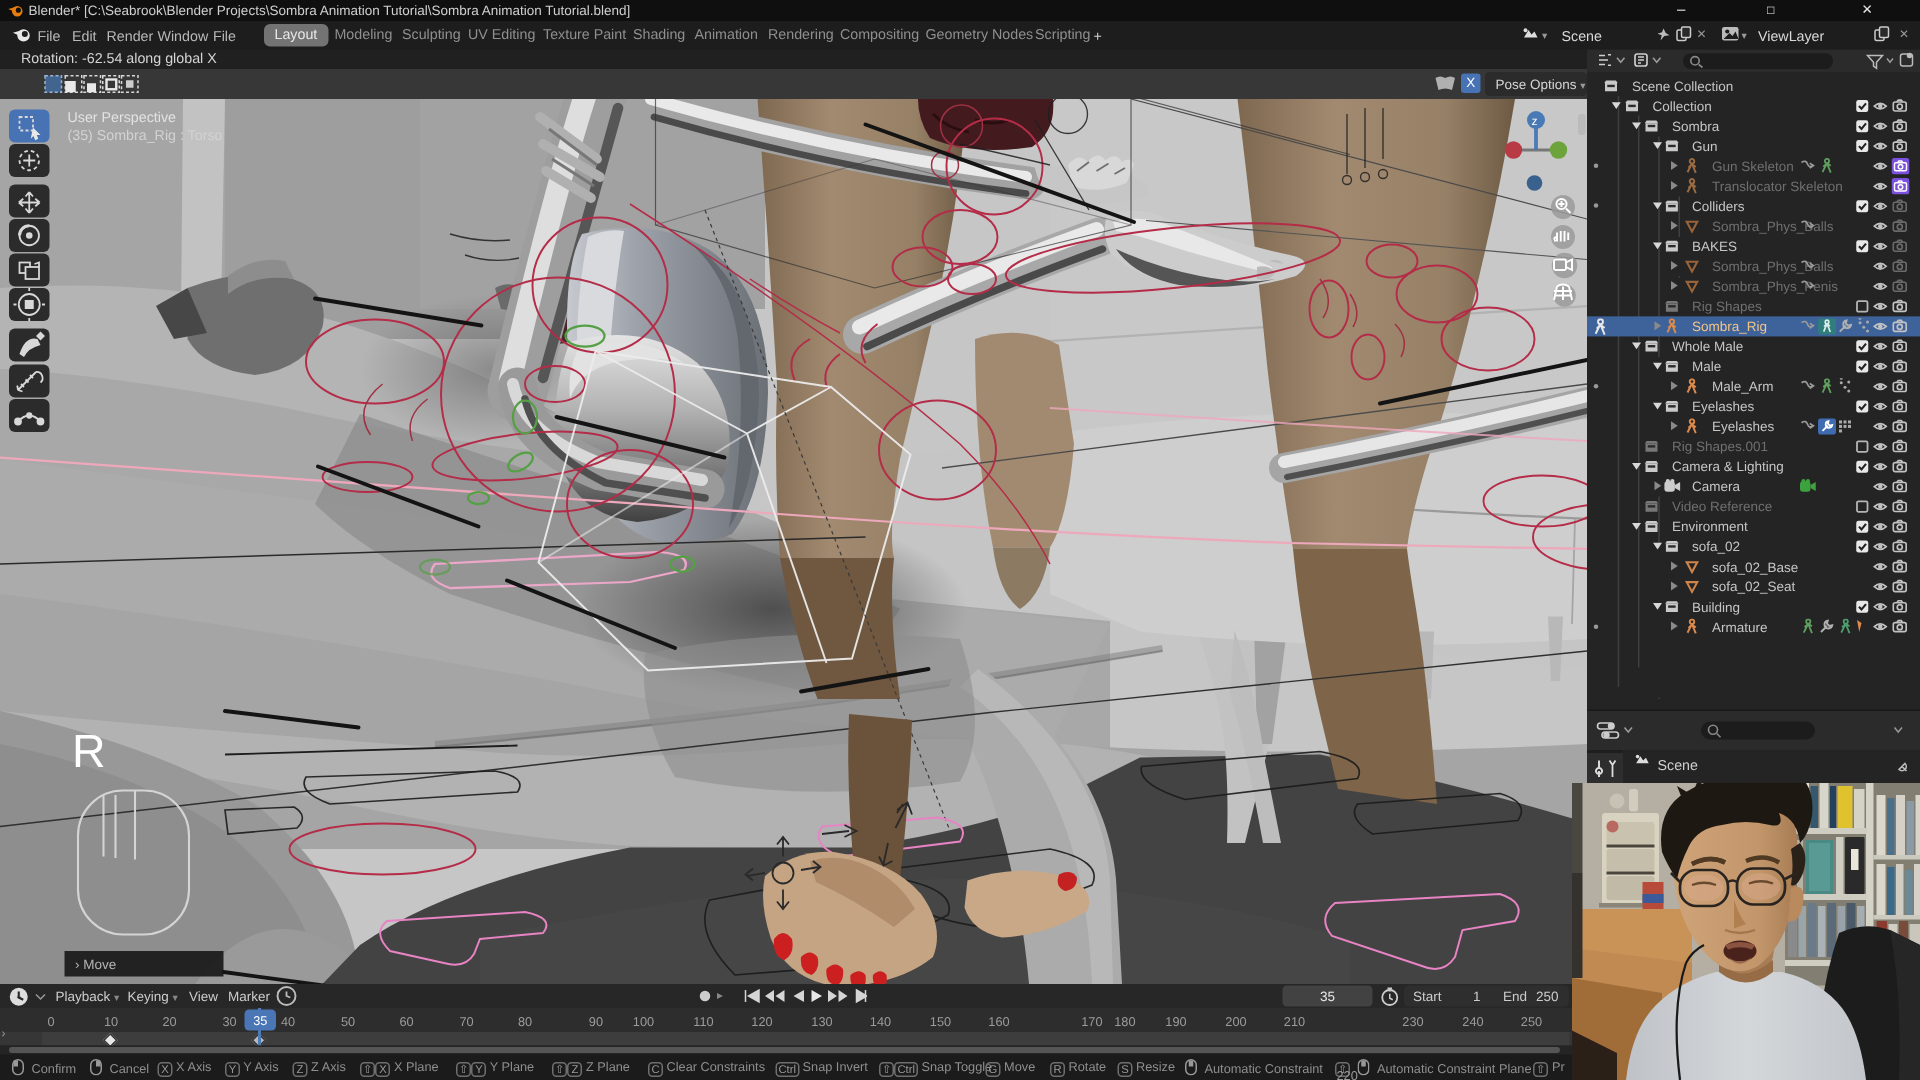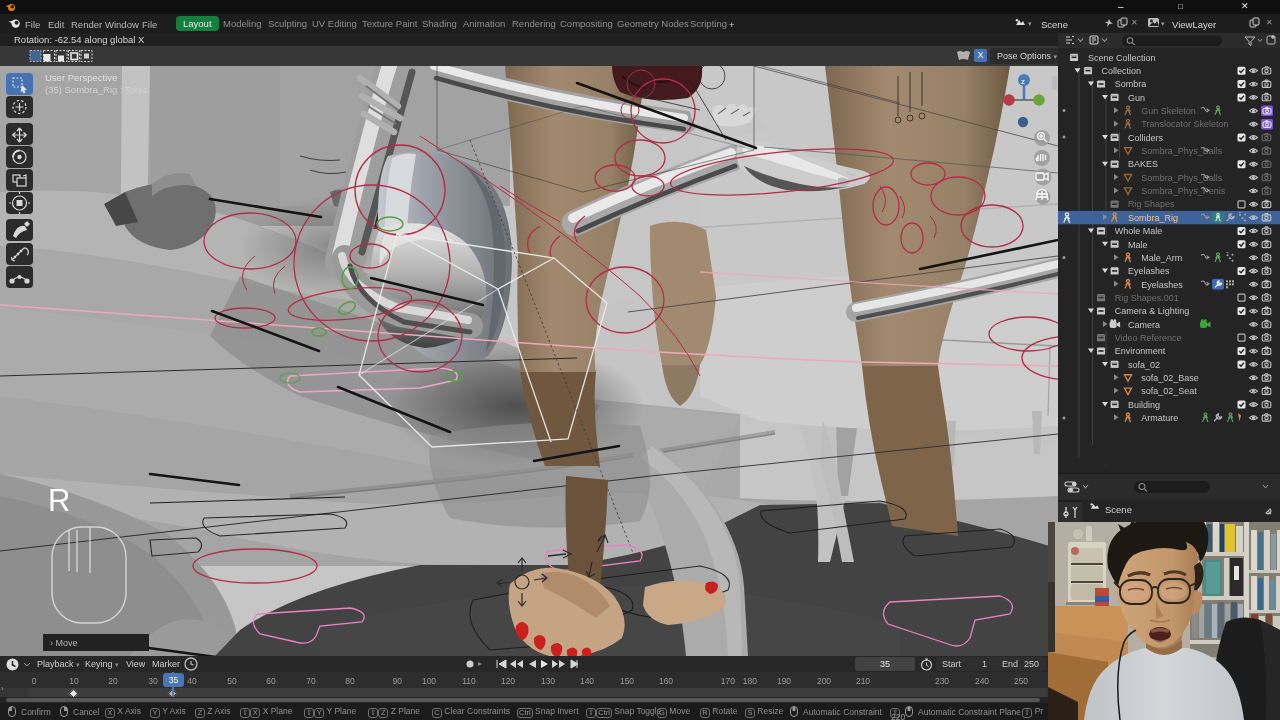--- a/index.html
+++ b/index.html
@@ -1,38 +1,39 @@
 <!DOCTYPE html>
 <html><head><meta charset="utf-8">
 <style>
 *{margin:0;padding:0;box-sizing:border-box}
 html,body{width:1280px;height:720px;overflow:hidden;background:#1d1d1d;font-family:"Liberation Sans",sans-serif}
 .abs{position:absolute}
 #titlebar{position:absolute;left:0;top:0;width:1280px;height:14px;background:#0f0f0f;color:#cfcfcf;font-size:9px}
 #menubar{position:absolute;left:0;top:14px;width:1280px;height:19px;background:#1d1d1d;color:#b8b8b8;font-size:9.5px}
 .mi{position:absolute;top:5px}
 .tab{position:absolute;top:2px;height:15px;line-height:15px;padding:0 7px;border-radius:4px;color:#8f8f8f}
-.tab.on{background:#15803d;color:#e8e8e8}
+.tab.on{background:#737373;color:#e8e8e8}
 #rotbar{position:absolute;left:0;top:33px;width:1058px;height:13px;background:#202020;color:#d4d4d4;font-size:9.5px}
 #toolstrip{position:absolute;left:0;top:46px;width:1058px;height:20px;background:#373737}
 #vp{position:absolute;left:0;top:66px;width:1058px;height:590px}
 #timeline{position:absolute;left:0;top:656px;width:1058px;height:47px;background:#242424}
 #statusbar{position:absolute;left:0;top:703px;width:1280px;height:17px;background:#1b1b1b;color:#8f8f8f;font-size:8.5px}
 #rightpanel{position:absolute;left:1058px;top:33px;width:222px;height:687px;background:#242424}
 #webcam{position:absolute;left:1048px;top:522px;width:232px;height:198px}
 .key{display:inline-block;border:1px solid #6f6f6f;border-radius:3px;color:#9a9a9a;font-size:7.5px;line-height:8px;height:10px;min-width:10px;text-align:center;padding:0 1px;vertical-align:-1px}
 </style></head>
 <body>
 
 <div id="titlebar">
  <svg class="abs" style="left:5px;top:2px" width="11" height="10" viewBox="0 0 22 20">
       <circle cx="13" cy="11" r="7" fill="#e87d0d"></circle>
       <circle cx="14.5" cy="9.5" r="3.4" fill="#0f0f0f"></circle>
       <path d="M1 8 L12 5 L8 11 Z" fill="#e87d0d"></path>
     </svg>
+ <span class="abs" style="left:19px;top:2px">Blender* [C:\Seabrook\Blender Projects\Sombra Animation Tutorial\Sombra Animation Tutorial.blend]</span>
  <span class="abs" style="left:1118px;top:1px;color:#e8e8e8;font-size:10px">–</span>
  <span class="abs" style="left:1178px;top:2px;color:#e8e8e8;font-size:8px">□</span>
  <span class="abs" style="left:1241px;top:1px;color:#e8e8e8;font-size:9px">✕</span>
 </div>
 
 <div id="menubar">
  <svg class="abs" style="left:8px;top:3px" width="13" height="12" viewBox="0 0 22 20">
       <circle cx="13" cy="11" r="7" fill="#e8e8e8"></circle>
       <circle cx="14.5" cy="9.5" r="3.4" fill="#1d1d1d"></circle>
       <path d="M1 8 L12 5 L8 11 Z" fill="#e8e8e8"></path>

